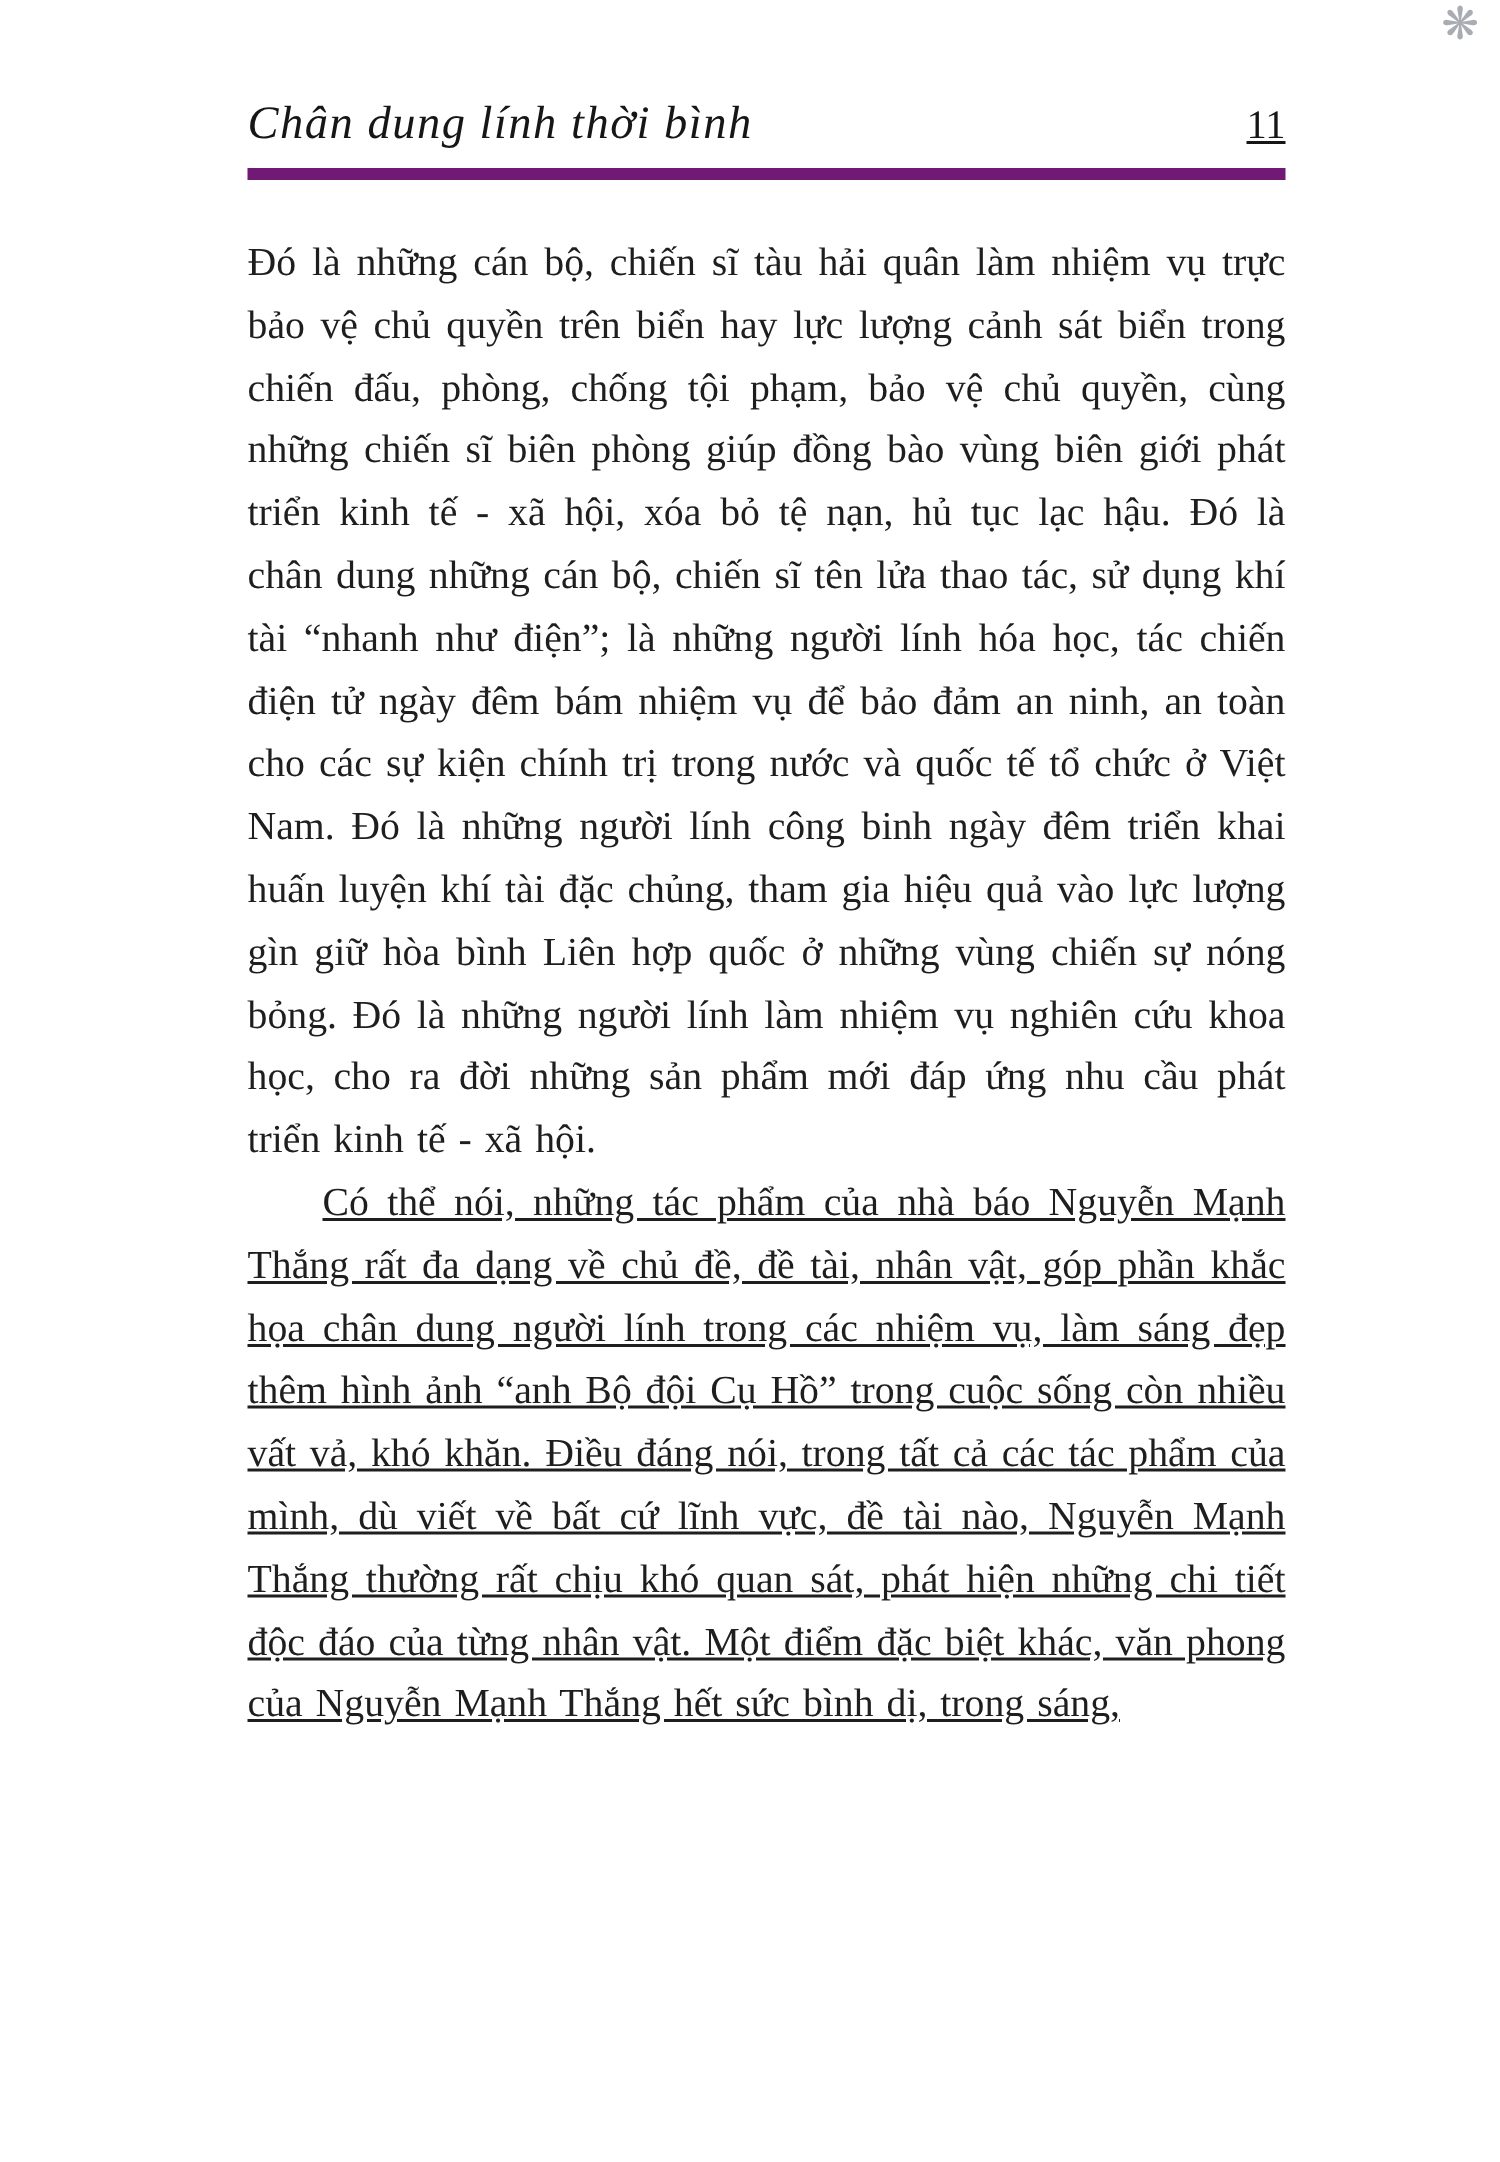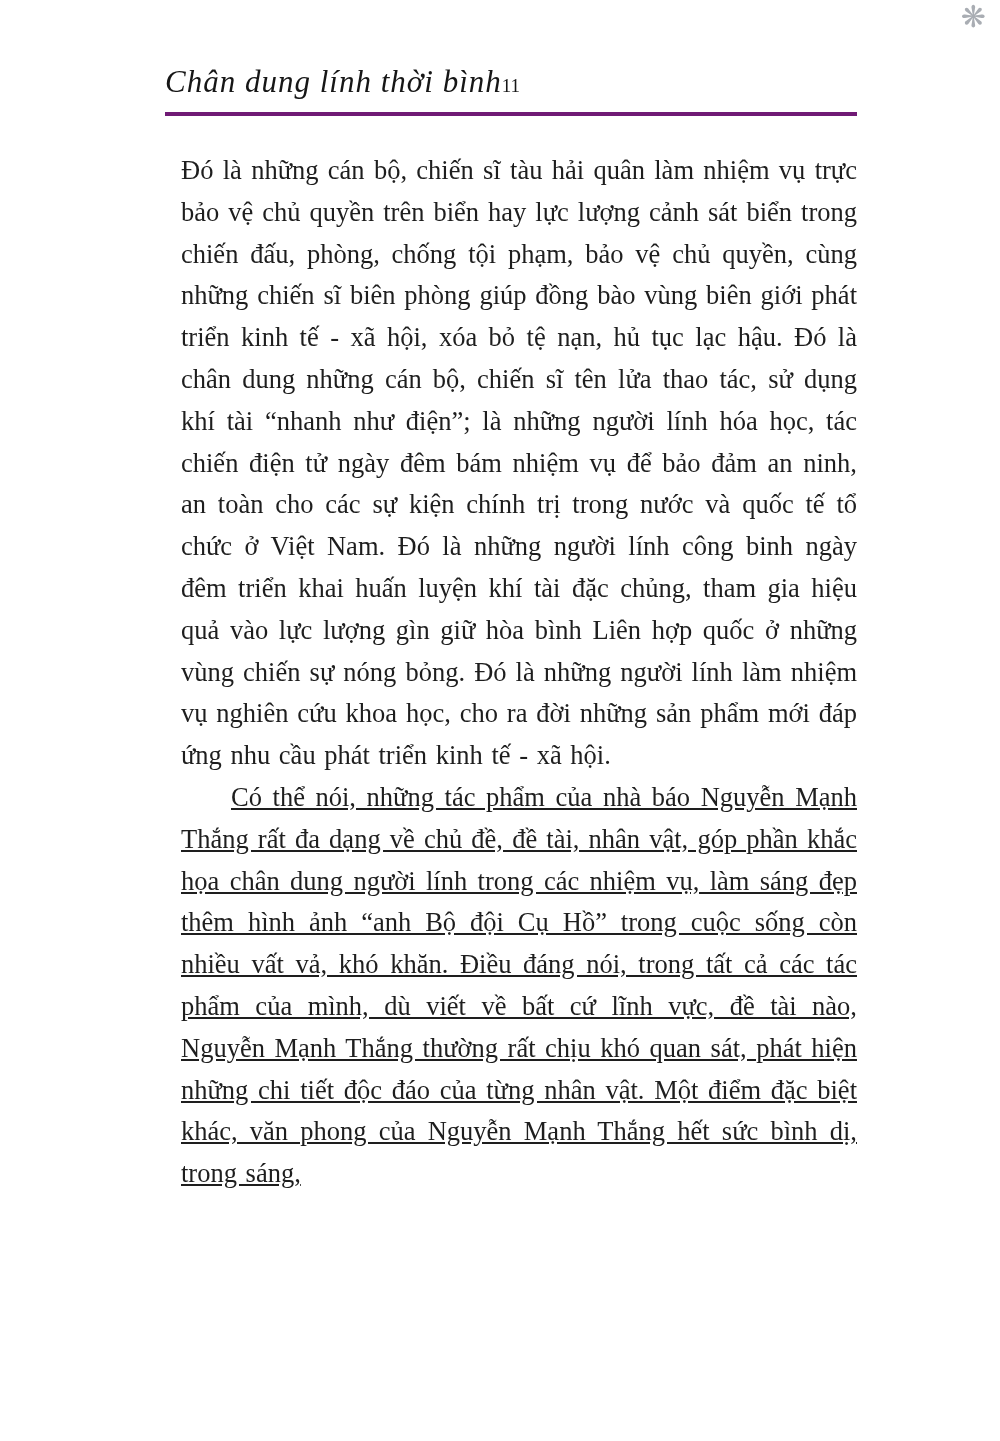--- a/index.html
+++ b/index.html
@@ -25,37 +25,38 @@
     line-height: 1;
   }
   .content-area {
     position: absolute;
     left: 165px;
     top: 64px;
     width: 692px;
   }
   .page-header {
     display: flex;
+    justify-content: space-between;
     align-items: baseline;
-    border-bottom: 4px solid #701a75;
+    border-bottom: 8px solid #701a75;
     padding-bottom: 12px;
   }
   .book-title {
     font-style: italic;
     font-size: 31px;
     letter-spacing: 1px;
     color: #161616;
   }
   .page-number {
-    font-size: 19px;
+    font-size: 27px;
     color: #161616;
+    text-decoration: underline;
   }
   .body-text {
     margin-top: 34px;
-    margin-left: 16px;
   }
   .body-text p {
     margin: 0;
     font-size: 26.5px;
     line-height: 41.8px;
     text-align: justify;
     word-spacing: 2px;
     color: #1e1e1e;
   }
   .body-text p + p {

